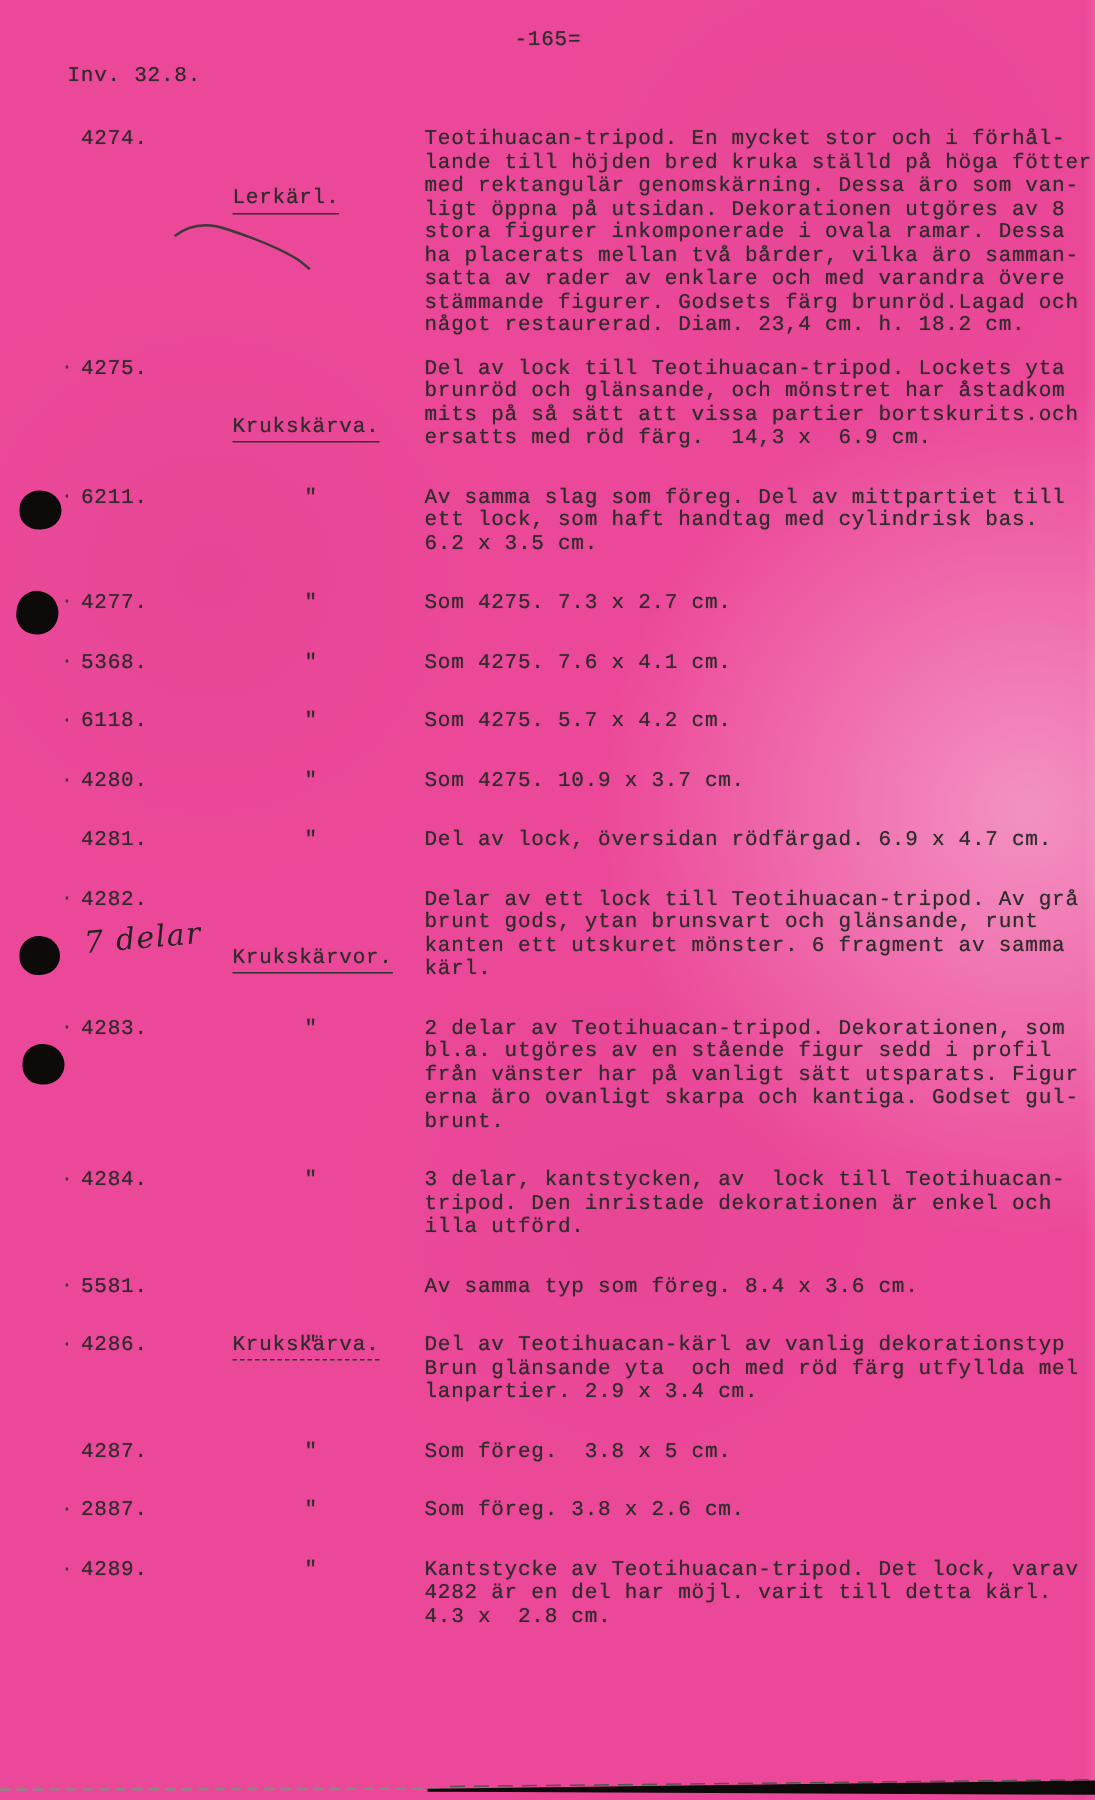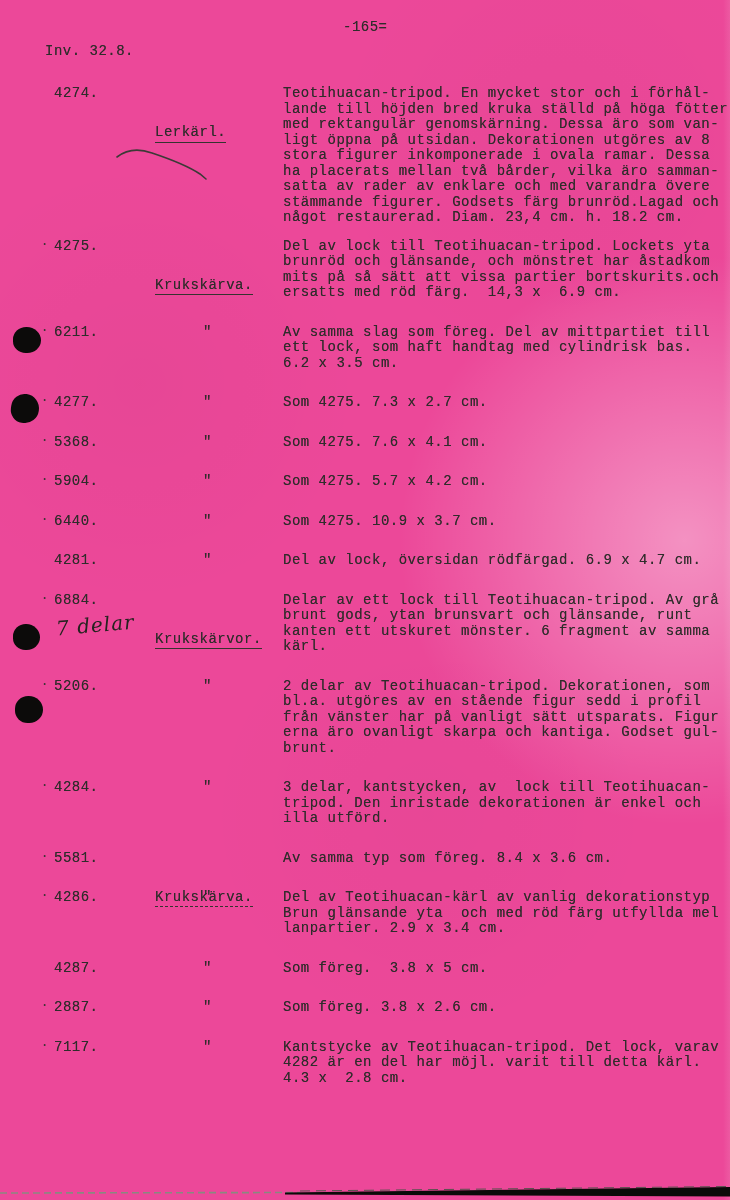--- a/index.html
+++ b/index.html
@@ -138,64 +138,64 @@
     <span class="num tw">5368.</span>
 
     <span class="ditto tw">"</span>
     <div class="desc">
           <div class="line tw">Som 4275. 7.6 x 4.1 cm.</div>
         </div>
   </div>
 
   <div class="entry">
     <span class="tick tw">·</span>
-    <span class="num tw">5904.</span>
+    <span class="num tw">6118.</span>
 
     <span class="ditto tw">"</span>
     <div class="desc">
           <div class="line tw">Som 4275. 5.7 x 4.2 cm.</div>
         </div>
   </div>
 
   <div class="entry">
     <span class="tick tw">·</span>
-    <span class="num tw">6440.</span>
+    <span class="num tw">4280.</span>
 
     <span class="ditto tw">"</span>
     <div class="desc">
           <div class="line tw">Som 4275. 10.9 x 3.7 cm.</div>
         </div>
   </div>
 
   <div class="entry">
 
     <span class="num tw">4281.</span>
 
     <span class="ditto tw">"</span>
     <div class="desc">
           <div class="line tw">Del av lock, översidan rödfärgad. 6.9 x 4.7 cm.</div>
         </div>
   </div>
 
   <div class="entry">
     <span class="tick tw">·</span>
-    <span class="num tw">6884.</span>
+    <span class="num tw">4282.</span>
     <span class="cat tw u-solid">Krukskärvor.</span>
 
     <div class="desc">
           <div class="line tw">Delar av ett lock till Teotihuacan-tripod. Av grå</div>
           <div class="line tw">brunt gods, ytan brunsvart och glänsande, runt</div>
           <div class="line tw">kanten ett utskuret mönster. 6 fragment av samma</div>
           <div class="line tw">kärl.</div>
         </div>
   </div>
 
   <div class="entry">
     <span class="tick tw">·</span>
-    <span class="num tw">5206.</span>
+    <span class="num tw">4283.</span>
 
     <span class="ditto tw">"</span>
     <div class="desc">
           <div class="line tw">2 delar av Teotihuacan-tripod. Dekorationen, som</div>
           <div class="line tw">bl.a. utgöres av en stående figur sedd i profil</div>
           <div class="line tw">från vänster har på vanligt sätt utsparats. Figur</div>
           <div class="line tw">erna äro ovanligt skarpa och kantiga. Godset gul-</div>
           <div class="line tw">brunt.</div>
         </div>
   </div>
@@ -249,21 +249,21 @@
     <span class="num tw">2887.</span>
 
     <span class="ditto tw">"</span>
     <div class="desc">
           <div class="line tw">Som föreg. 3.8 x 2.6 cm.</div>
         </div>
   </div>
 
   <div class="entry">
     <span class="tick tw">·</span>
-    <span class="num tw">7117.</span>
+    <span class="num tw">4289.</span>
 
     <span class="ditto tw">"</span>
     <div class="desc">
           <div class="line tw">Kantstycke av Teotihuacan-tripod. Det lock, varav</div>
           <div class="line tw">4282 är en del har möjl. varit till detta kärl.</div>
           <div class="line tw">4.3 x  2.8 cm.</div>
         </div>
   </div>
 </div>
 

